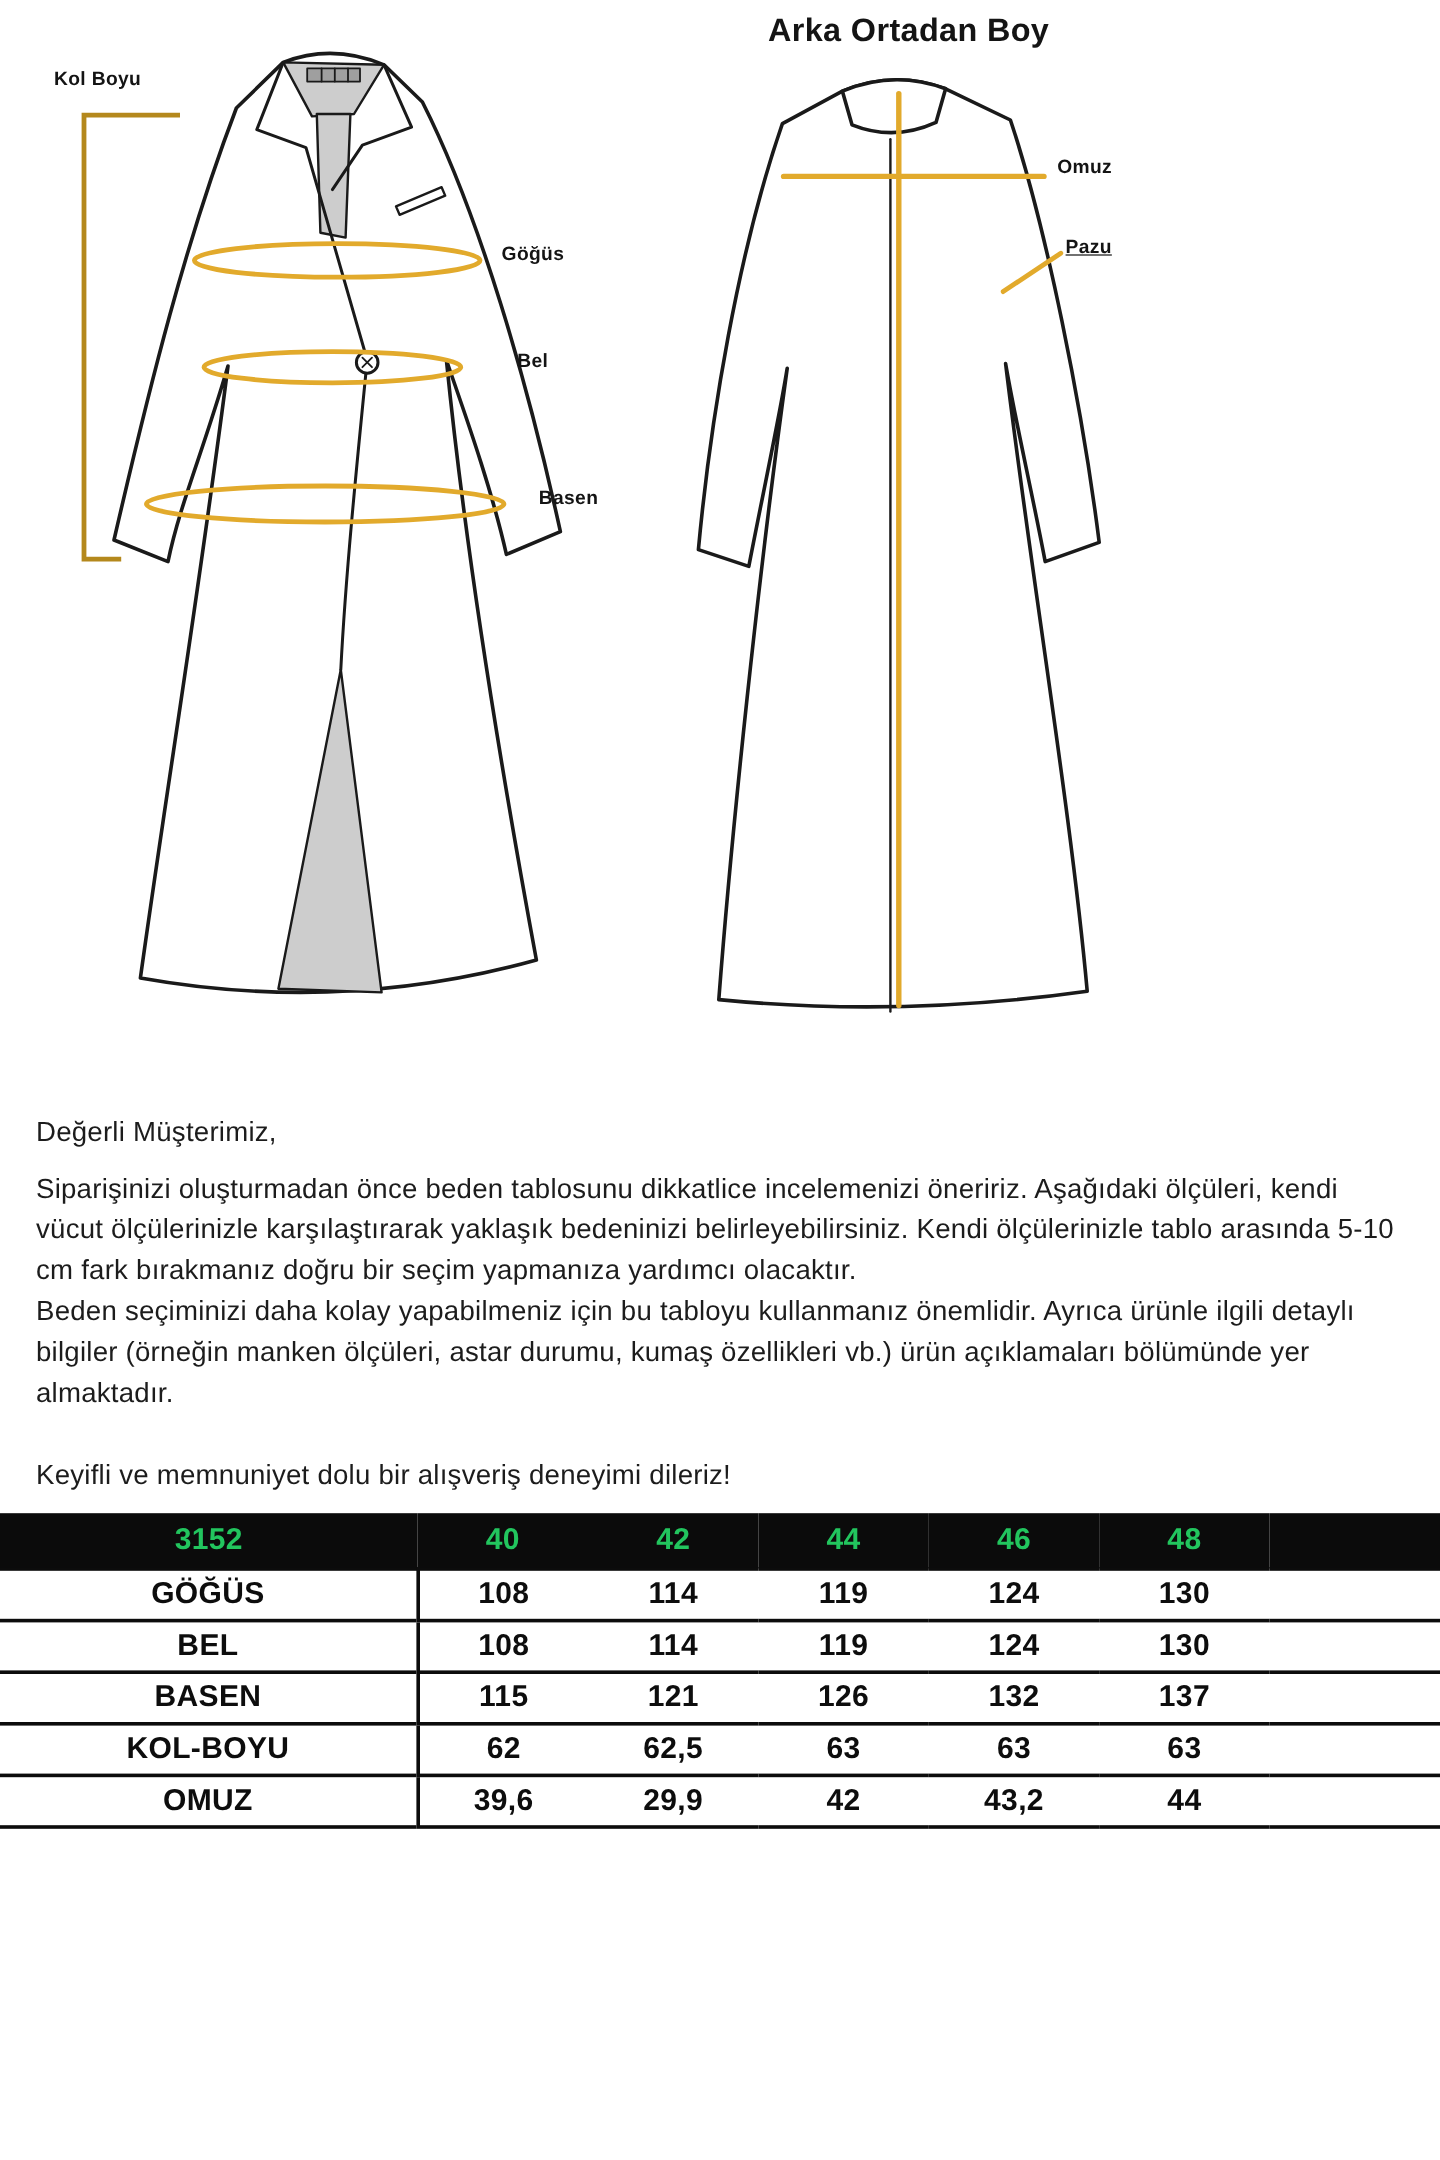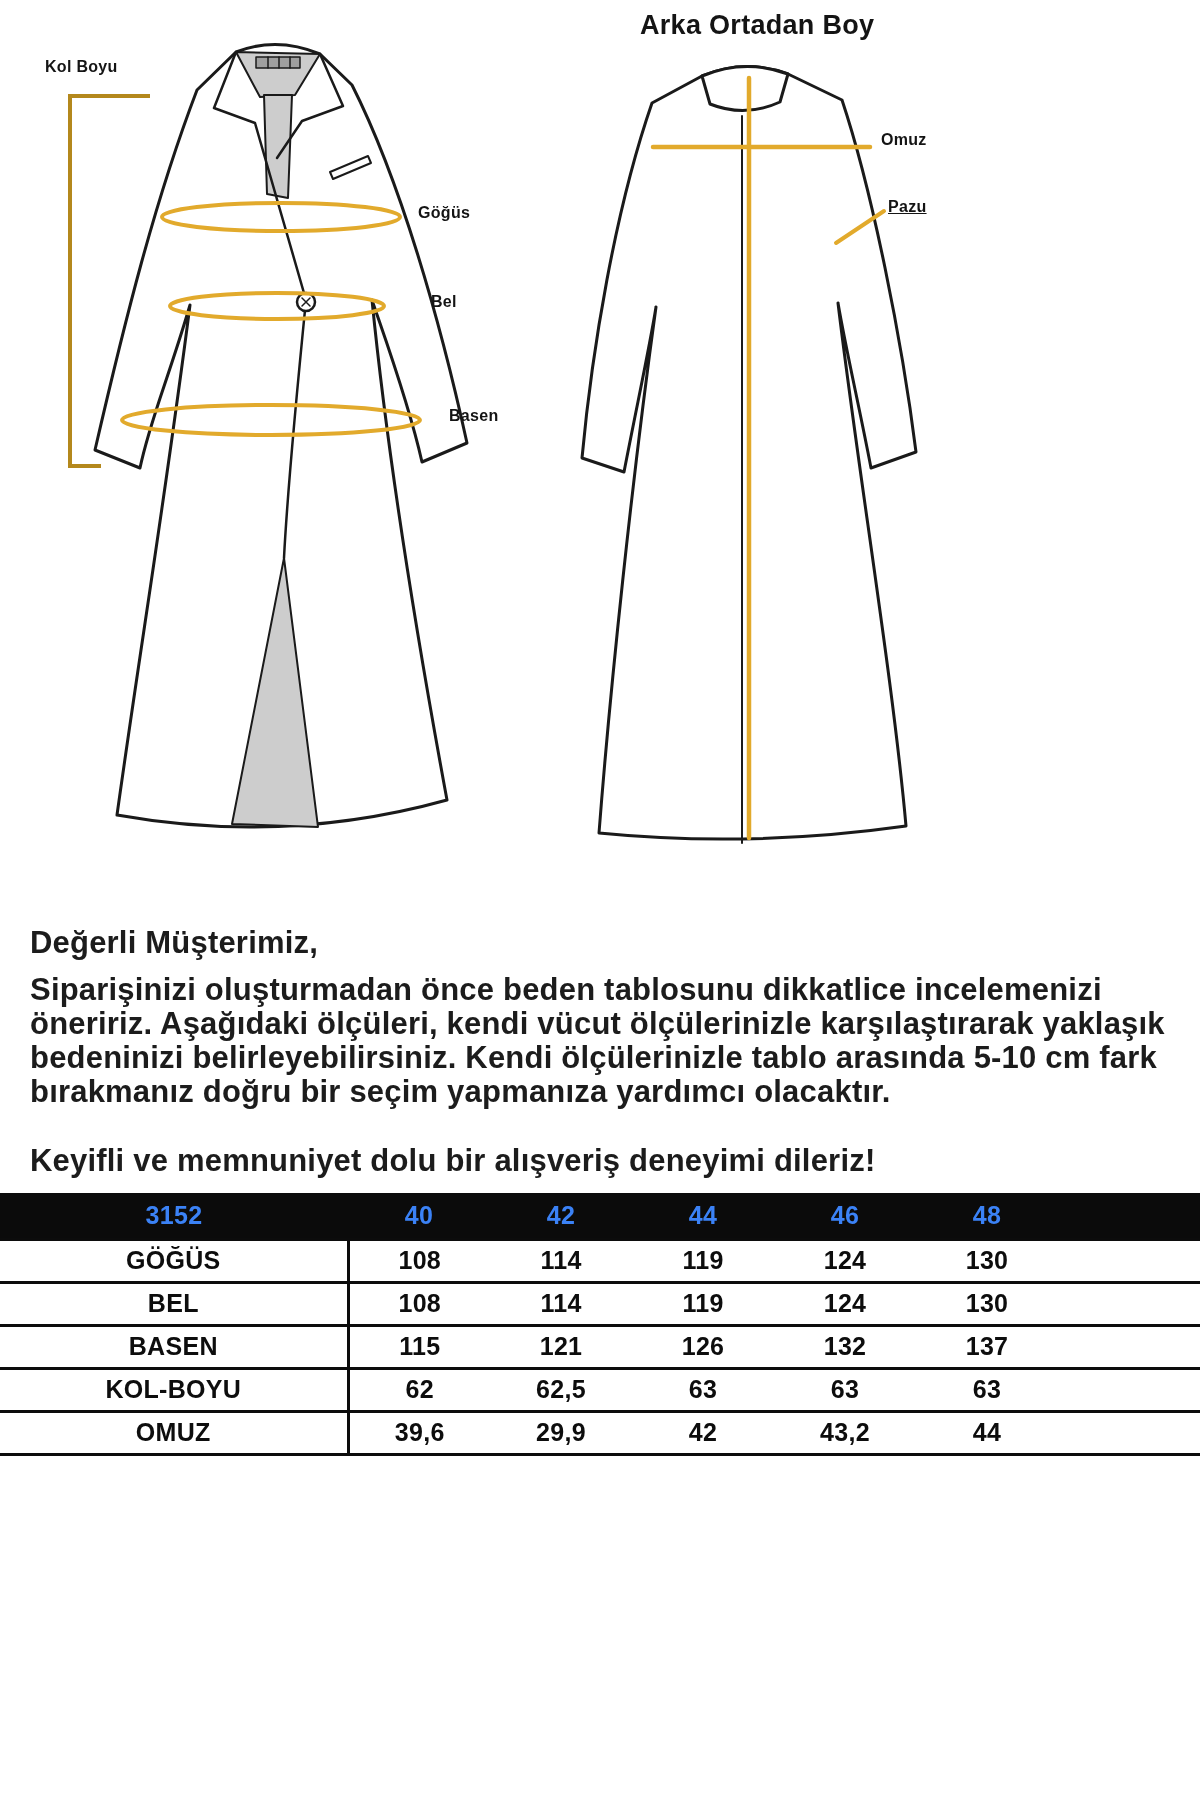--- a/index.html
+++ b/index.html
@@ -17,38 +17,38 @@
   .diagram svg { position:absolute; left:0; top:0; }
   .dlabel {
     position:absolute; font-size:16px; font-weight:600;
     letter-spacing:.3px; color:#141414; white-space:nowrap;
   }
   .dlabel.big { font-size:27px; }
 
   
   .info { padding:26px 30px 0 30px; }
   .info p {
-    font-size:31px; line-height:34px; font-weight:700;
+    font-size:23px; line-height:34px; font-weight:400;
     color:#1c1c1c; letter-spacing:.2px;
   }
   .info .greeting { margin-bottom:13px; }
   .info .closing { margin-top:35px; }
 
   
   .size-table {
     width:1200px; margin-top:15px;
     border-collapse:collapse; table-layout:fixed;
     border-bottom:3px solid #0c0c0c;
   }
   .size-table th, .size-table td {
     height:43px; text-align:center; vertical-align:middle;
     font-weight:bold; font-size:25px; padding:0;
     letter-spacing:.3px;
   }
-  .size-table thead tr { background:var(--table-header-bg,#0b0b0b); color:#3b82f6;margin-left:48px; }
+  .size-table thead tr { background:var(--table-header-bg,#0b0b0b); color:#22c55e;margin-left:48px; }
   .size-table thead th { height:46px; }
   .size-table tbody td { border-top:3px solid #0c0c0c; color:#0d0d0d; }
   .size-table tbody td.label-col { border-right:3px solid #0c0c0c; }
 
   
   .ink   { stroke:var(--ink,#1a1a1a); }
   .gold  { stroke:var(--accent-gold,#E2AA2C); }
   .bgold { stroke:var(--bracket-gold,#B4881C); }
 </style>
 </head>
@@ -119,20 +119,21 @@
     <div class="dlabel" style="left:418px; top:204px;">Göğüs</div>
     <div class="dlabel" style="left:431px; top:293px;">Bel</div>
     <div class="dlabel" style="left:449px; top:407px;">Basen</div>
     <div class="dlabel" style="left:881px; top:131px;">Omuz</div>
     <div class="dlabel" style="left:888px; top:198px;text-decoration:underline;">Pazu</div>
   </section>
 
   <section class="info">
     <p class="greeting">Değerli Müşterimiz,</p>
     <p>Siparişinizi oluşturmadan önce beden tablosunu dikkatlice incelemenizi öneririz. Aşağıdaki ölçüleri, kendi vücut ölçülerinizle karşılaştırarak yaklaşık bedeninizi belirleyebilirsiniz. Kendi ölçülerinizle tablo arasında 5-10 cm fark bırakmanız doğru bir seçim yapmanıza yardımcı olacaktır.</p>
+    <p>Beden seçiminizi daha kolay yapabilmeniz için bu tabloyu kullanmanız önemlidir. Ayrıca ürünle ilgili detaylı bilgiler (örneğin manken ölçüleri, astar durumu, kumaş özellikleri vb.) ürün açıklamaları bölümünde yer almaktadır.</p>
     <p class="closing">Keyifli ve memnuniyet dolu bir alışveriş deneyimi dileriz!</p>
   </section>
 
   <table class="size-table">
     <colgroup>
       <col style="width:348px">
       <col style="width:142px">
         <col style="width:142px">
         <col style="width:142px">
       <col style="width:142px">

